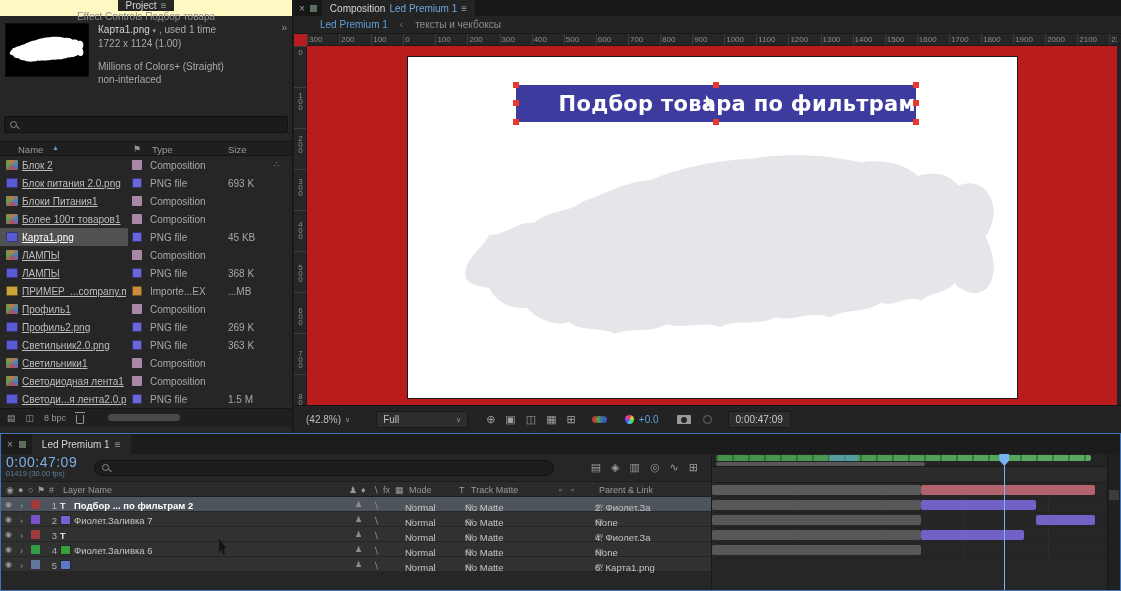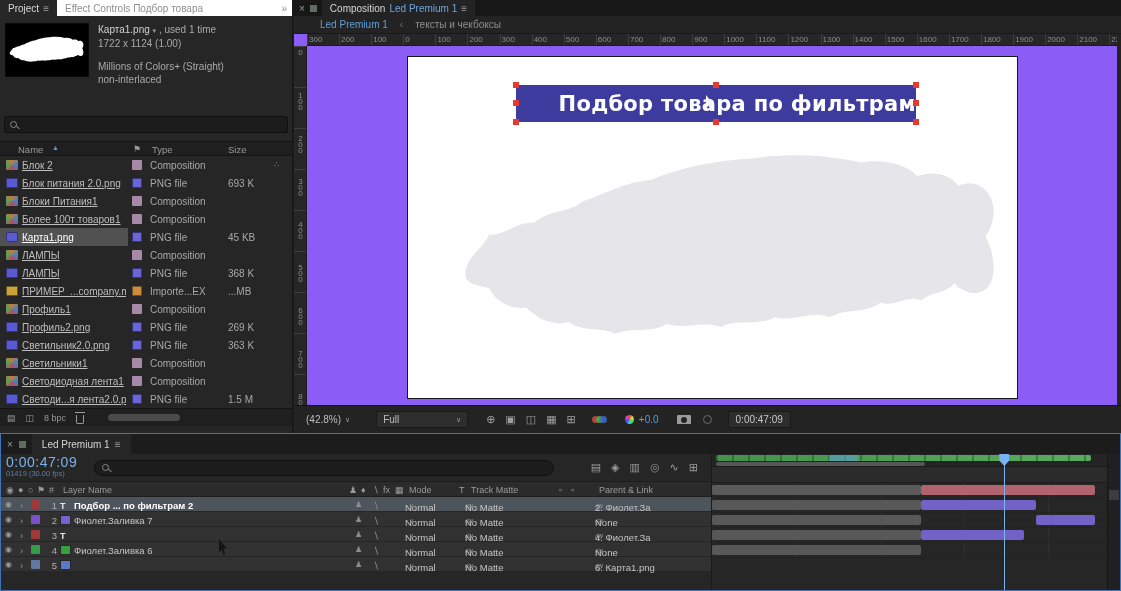--- a/index.html
+++ b/index.html
@@ -12,21 +12,21 @@
   .caret{font-size:7px;color:#9a9a9a;}
   input{background:transparent;border:none;outline:none;color:#ddd;font-size:10px;width:100%;font-family:"Liberation Sans",sans-serif;}
   .mag{position:relative;width:7px;height:7px;border:1px solid #8a8a8a;border-radius:50%;flex:none;}
   .mag::after{content:"";position:absolute;width:4px;height:1px;background:#8a8a8a;transform:rotate(45deg);right:-4px;bottom:-1px;}
 
   
   .top{position:absolute;left:0;top:0;width:1121px;height:433px;}
 
   
   .project-panel{position:absolute;left:0;top:0;width:293px;height:433px;background:#262626;border-right:1px solid #141414;}
-  .ptabs{height:16px;background:#ffffff;display:flex;align-items:center;font-size:10px;}
+  .ptabs{height:16px;background:#fef9c3;display:flex;align-items:center;font-size:10px;flex-direction:column;}
   .ptab{height:16px;display:flex;align-items:center;gap:4px;padding:0 8px;color:#8f8f8f;white-space:nowrap;}
   .ptab.active{background:#262626;color:#d8d8d8;}
   .overflow{margin-left:auto;padding-right:5px;color:#8f8f8f;}
   .pinfo{height:98px;display:flex;gap:9px;padding:7px 5px;color:#a9a9a9;}
   .thumb{width:84px;height:54px;background:#000;border:1px solid #0a0a0a;flex:none;position:relative;}
   .thumb svg{position:absolute;left:3px;top:4px;}
   .meta{line-height:13px;}
   .meta .fname{color:#d2d2d2;}
   .meta .gap{height:10px;}
   .psearch{margin:2px 4px 8px;height:17px;background:#1b1b1b;border:1px solid #101010;border-radius:2px;display:flex;align-items:center;gap:5px;padding:0 5px;}
@@ -62,21 +62,21 @@
   
   .comp-panel{position:absolute;left:294px;top:0;right:0;height:433px;background:#232323;}
   .ctabs{height:16px;background:#171717;display:flex;align-items:center;gap:5px;padding-left:5px;font-size:10px;}
   .paneldot{width:7px;height:7px;background:#5f6f5f;flex:none;}
   .ctab{height:16px;display:flex;align-items:center;gap:4px;background:#232323;padding:0 8px;color:#d5d5d5;}
   .compname{color:#6fa5e0;}
   .crumbs{height:18px;display:flex;align-items:center;gap:12px;padding-left:26px;border-bottom:1px solid #191919;font-size:10px;}
   .crumb-cur{color:#5f9fd8;}
   .crumb-sep{color:#777;}
   .crumb-oth{color:#8f8f8f;}
-  .viewer{position:absolute;left:0;right:4px;top:34px;height:371px;background:#8b5cf6;overflow:hidden;}
+  .viewer{position:absolute;left:0;right:4px;top:34px;height:371px;background:#b91c1c;overflow:hidden;}
   .hruler{position:absolute;left:13px;right:0;top:0;height:12px;background:#262626;border-bottom:1px solid #1b1b1b;display:flex;overflow:hidden;
           background-image:repeating-linear-gradient(90deg,#3e3e3e 0 1px,transparent 1px 32.1px);}
   .hnum{flex:none;width:32.1px;font-size:8px;color:#8d8d8d;line-height:11px;padding-left:2px;}
   .vruler{position:absolute;left:0;top:12px;bottom:0;width:13px;background:#262626;border-right:1px solid #1b1b1b;overflow:hidden;
           background-image:repeating-linear-gradient(180deg,#3e3e3e 0 1px,transparent 1px 41px);}
   .vnum{height:41px;font-size:8px;color:#8d8d8d;writing-mode:vertical-lr;text-orientation:upright;letter-spacing:-3px;padding-top:2px;margin-left:2px;}
   .canvas{position:absolute;left:114px;top:23px;width:609px;height:341px;background:#fff;box-shadow:0 0 0 1px #191919;}
   .mapsvg{position:absolute;left:52px;top:74px;}
   .banner{position:absolute;left:108px;top:28px;width:400px;height:37px;background:#3d3b9e;display:flex;align-items:center;justify-content:flex-end;}
   .banner-text{color:#fff;font-family:"DejaVu Sans",sans-serif;font-weight:bold;font-size:21px;white-space:nowrap;letter-spacing:.3px;}

